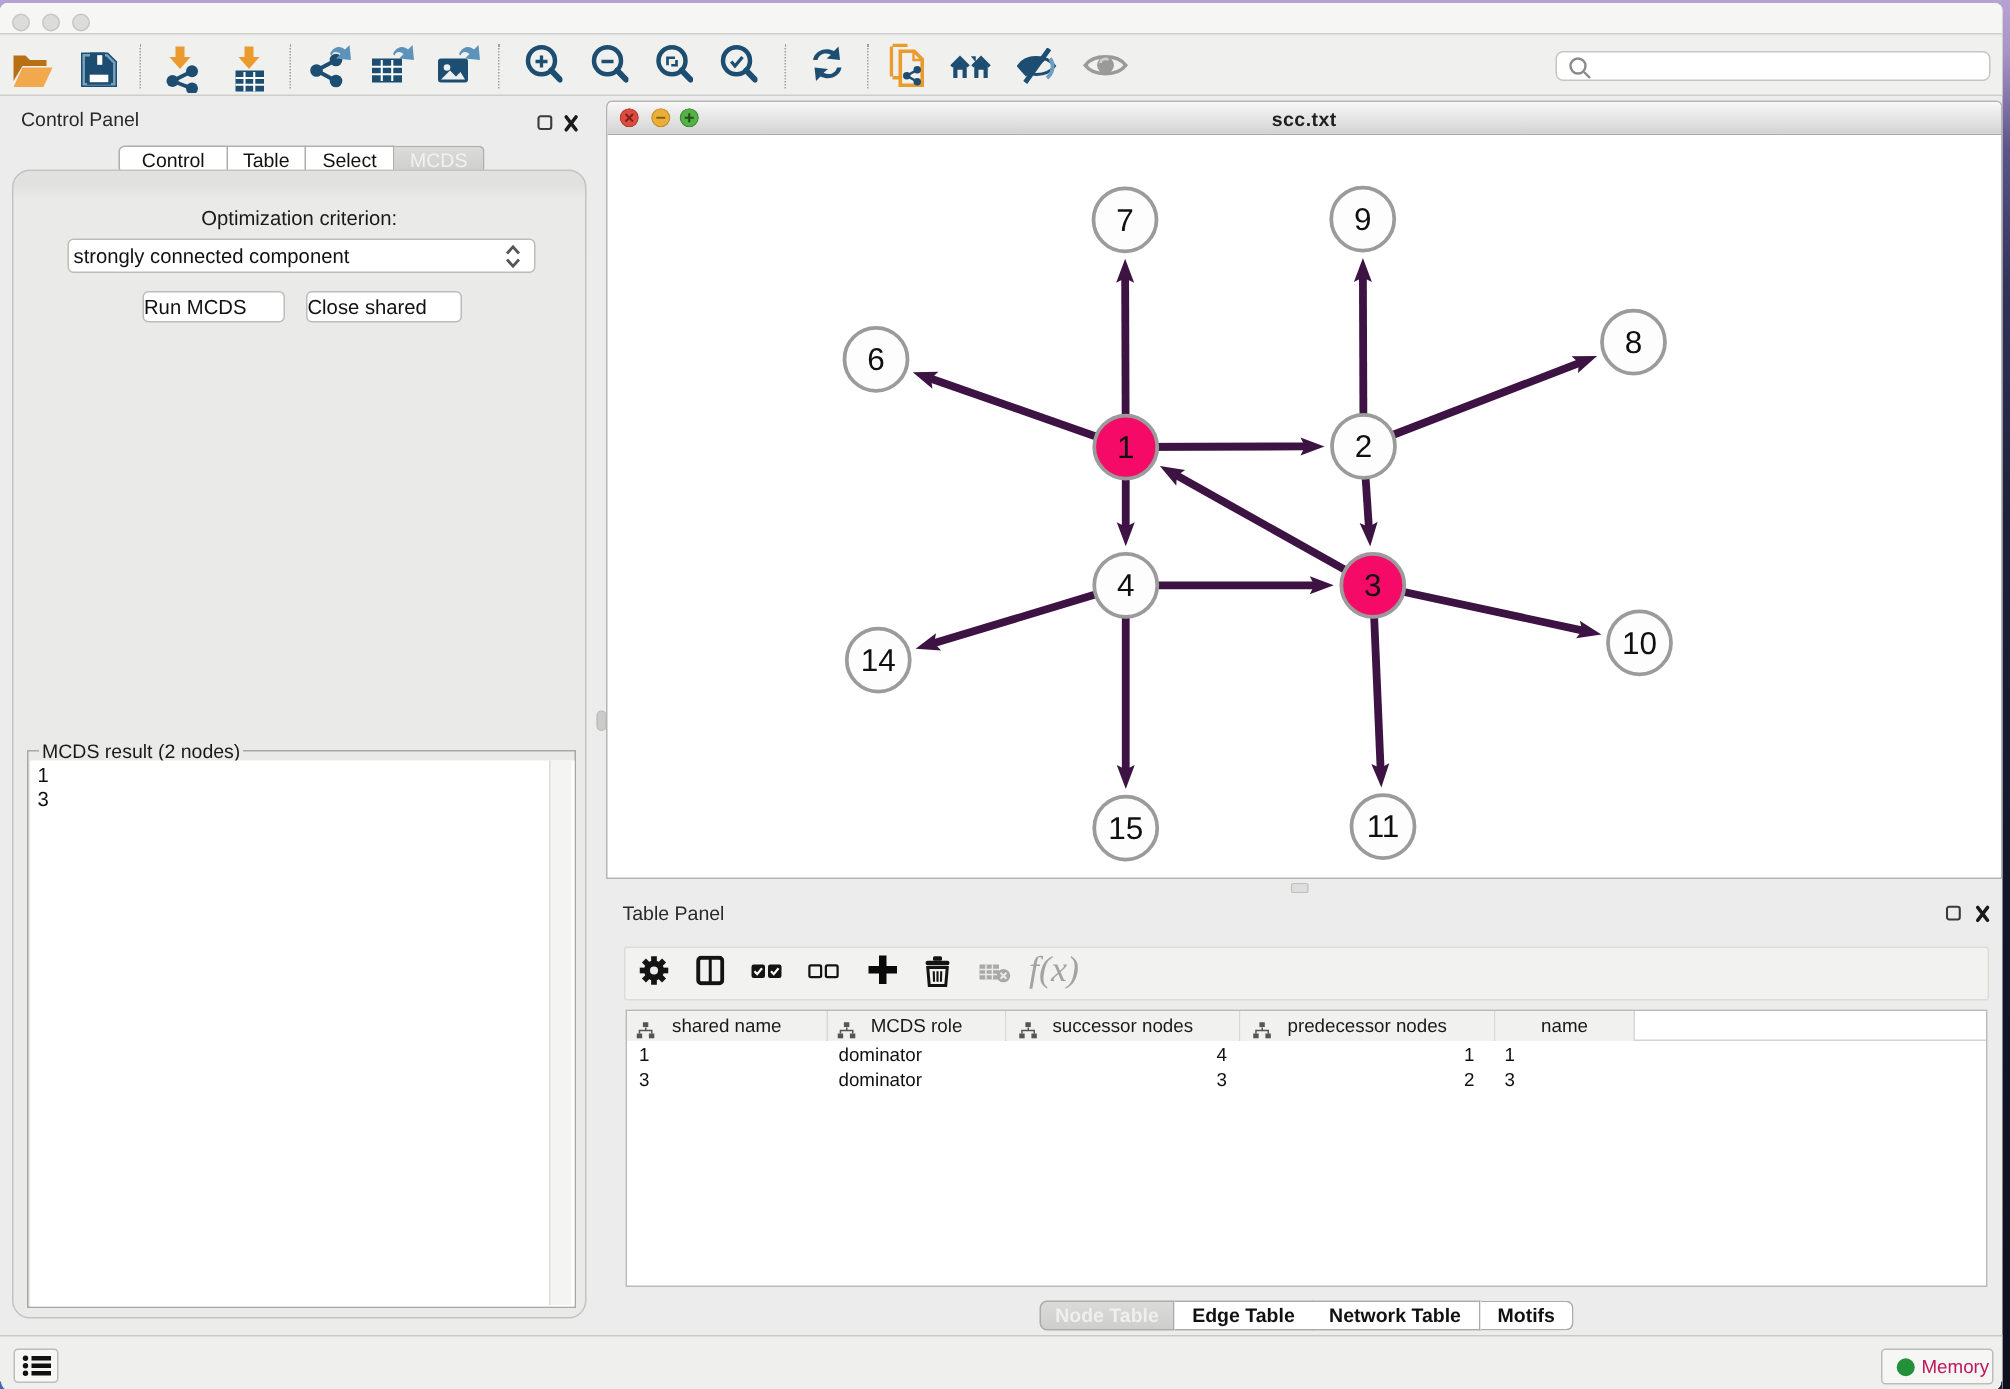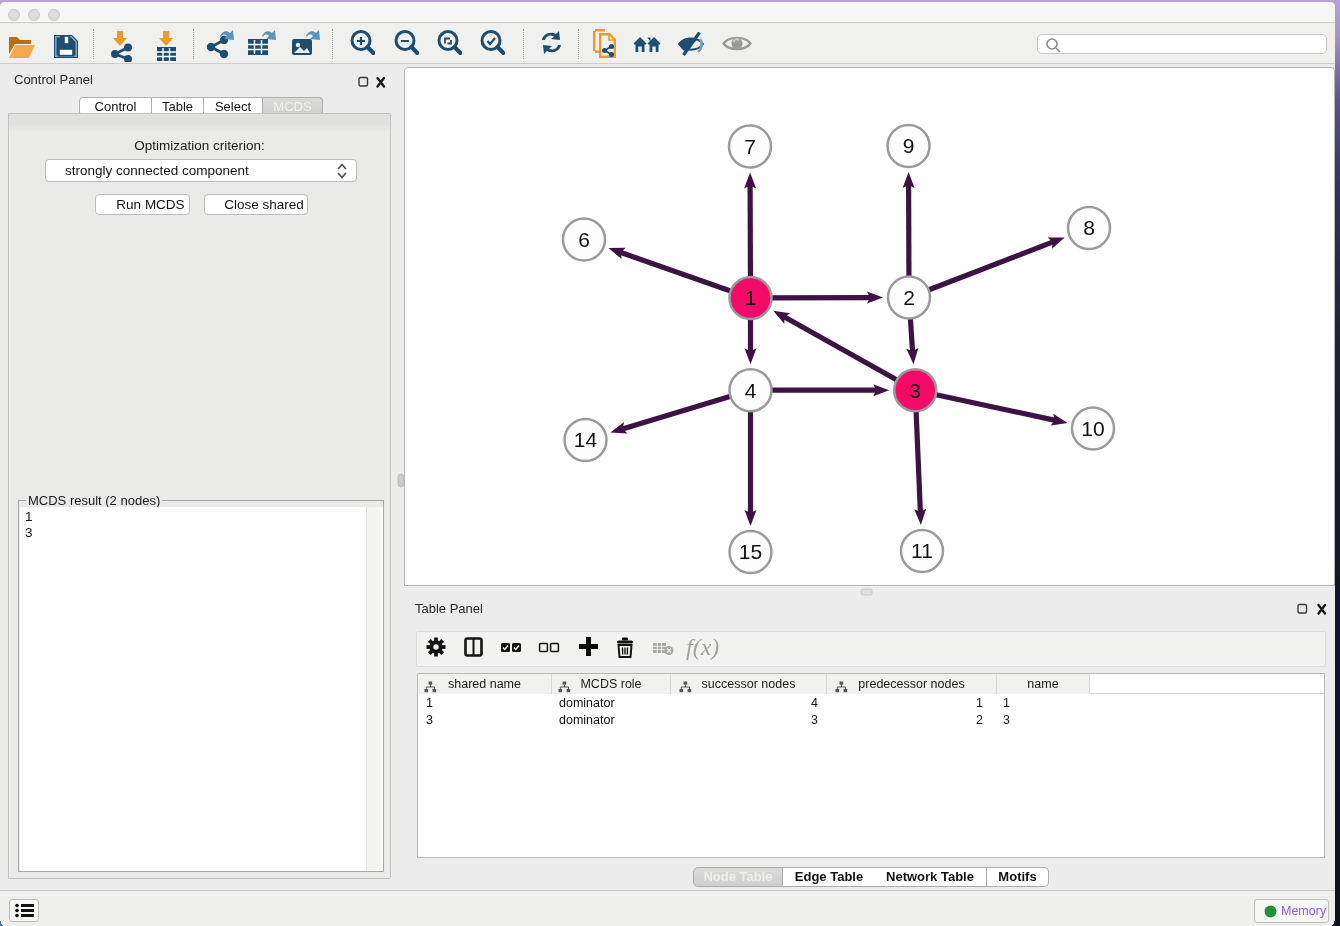--- a/index.html
+++ b/index.html
@@ -18,28 +18,28 @@
   border-bottom:1px solid #cdcdcb; }
 .sep { position:absolute; top:5px; height:30px; width:0;
   border-left:1px dotted #9f9f9f; }
 .tbi { position:absolute; top:4px; }
 #search { position:absolute; left:1037px; top:9.5px; width:290px; height:20px; background:#fff;
   border:1px solid #c6c6c5; border-radius:5px; }
 #cpanel-title { position:absolute; left:14px; top:70px; font-size:13px; color:#2a2a2a; }
 .tab { position:absolute; top:95px; height:19px; background:#fff; border:1px solid #aeaeae;
   font-size:13px; color:#111; text-align:center; line-height:17px; }
 #mcds-panel { position:absolute; left:8px; top:111px; width:383px; height:766px;
-  border:1px solid #c3c3c2; border-radius:1px;
+  border:1px solid #c3c3c2; border-radius:12px;
   background:linear-gradient(#e1e1e0 0px, #e1e1e0 10px, #eaeae9 18px); }
 #optlabel { position:absolute; left:0; top:24px; width:100%; text-align:center; font-size:13.5px; color:#1a1a1a; }
 #combo { position:absolute; left:36px; top:45px; width:312px; height:23px; background:#fff;
   border:1px solid #bcbcbc; border-radius:4px; font-size:13.5px; color:#111; line-height:21px;
-  padding-left:19px; }
+  padding-left:3px; }
 .btn { position:absolute; top:80px; height:21px; background:#fff; border:1px solid #bcbcbc;
-  border-radius:4px; font-size:13.5px; color:#111; text-align:center; line-height:19px;padding-left:16px; }
+  border-radius:4px; font-size:13.5px; color:#111; text-align:left; line-height:19px; }
 #fieldset { position:absolute; left:9px; top:386px; width:366px; height:372px;
   border:1px solid #a8a8a8; }
 #fieldlegend { position:absolute; left:7px; top:-8px; background:#eaeae9; padding:0 2px;
   font-size:13px; color:#1a1a1a; }
 #resultarea { position:absolute; left:1px; top:6px; width:363px; height:364px; background:#fff;
   font-size:13.5px; color:#111; padding:2px 0 0 5px; line-height:16px; }
 #scroll2 { position:absolute; right:2px; top:0px; width:15px; height:363px; background:#f4f4f3;
   border-left:1px solid #dcdcdb; }
 #netwin { position:absolute; left:404px; top:64.5px; width:931px; height:519px;
   border:1px solid #b5b5b4; border-radius:4px 4px 0 0; background:#fff; }
@@ -200,20 +200,35 @@
     <div class="btn" style="left:195px;width:104px">Close shared</div>
     <div id="fieldset">
       <div id="fieldlegend">MCDS result (2 nodes)</div>
       <div id="resultarea">1<br>3<div id="scroll2"></div></div>
     </div>
   </div>
   <svg class="abs" style="left:397px;top:470px" width="9" height="22">
     <rect x="1" y="2" width="6" height="13" rx="3" fill="#cbcbca" stroke="#b8b8b7" stroke-width="0.8"></rect>
   </svg>
   <div id="netwin">
+    <div id="nettitle">
+      <svg class="mdot" style="left:8px" width="13" height="13">
+          <circle cx="6.5" cy="6.5" r="6" fill="#dd4b3f" stroke="#b23b31" stroke-width="0.8"></circle>
+          <path d="M4 4 L9 9 M9 4 L4 9" stroke="#7c2018" stroke-width="1.3"></path>
+        </svg>
+      <svg class="mdot" style="left:28.5px" width="13" height="13">
+          <circle cx="6.5" cy="6.5" r="6" fill="#e9af37" stroke="#c08c2c" stroke-width="0.8"></circle>
+          <path d="M3.5 6.5 L9.5 6.5" stroke="#8a5e13" stroke-width="1.4"></path>
+        </svg>
+      <svg class="mdot" style="left:48px" width="13" height="13">
+          <circle cx="6.5" cy="6.5" r="6" fill="#56b148" stroke="#3f8c34" stroke-width="0.8"></circle>
+          <path d="M3.5 6.5 L9.5 6.5 M6.5 3.5 L6.5 9.5" stroke="#1d5213" stroke-width="1.4"></path>
+        </svg>
+      <div id="scclabel">scc.txt</div>
+    </div>
     <svg style="position:absolute;left:0px;top:23px" width="929" height="495" font-family="Liberation Sans, sans-serif">
 <line x1="345.5" y1="207.0" x2="345.1" y2="94.0" stroke="#3d1343" stroke-width="5.2"></line>
 <path d="M345.1 81.5 L351.1 97.5 L345.1 94.5 L339.1 97.5 Z" fill="#3d1343"></path>
 <line x1="345.5" y1="207.0" x2="215.3" y2="161.3" stroke="#3d1343" stroke-width="5.2"></line>
 <path d="M203.5 157.1 L220.6 156.8 L215.8 161.4 L216.6 168.1 Z" fill="#3d1343"></path>
 <line x1="345.5" y1="207.0" x2="465.5" y2="206.6" stroke="#3d1343" stroke-width="5.2"></line>
 <path d="M478.0 206.6 L462.0 212.6 L465.0 206.6 L462.0 200.6 Z" fill="#3d1343"></path>
 <line x1="345.5" y1="207.0" x2="345.5" y2="260.7" stroke="#3d1343" stroke-width="5.2"></line>
 <path d="M345.5 273.2 L339.5 257.2 L345.5 260.2 L351.5 257.2 Z" fill="#3d1343"></path>
 <line x1="504.0" y1="206.5" x2="503.6" y2="93.5" stroke="#3d1343" stroke-width="5.2"></line>
@@ -363,21 +378,21 @@
     <div class="sbtn" style="left:9px;top:8px;width:30px;height:23px">
       <svg width="22" height="17" style="position:absolute;left:4px;top:2px">
         <circle cx="3" cy="3.5" r="1.8" fill="#111"></circle>
           <rect x="7" y="2" width="13" height="3" fill="#111"></rect>
         <circle cx="3" cy="8.5" r="1.8" fill="#111"></circle>
           <rect x="7" y="7" width="13" height="3" fill="#111"></rect>
         <circle cx="3" cy="13.5" r="1.8" fill="#111"></circle>
           <rect x="7" y="12" width="13" height="3" fill="#111"></rect>
       </svg>
     </div>
-    <div class="sbtn" style="left:1254px;top:8px;width:75px;height:24px;font-size:12.5px;color:#8b5cf6;
+    <div class="sbtn" style="left:1254px;top:8px;width:75px;height:24px;font-size:12.5px;color:#be185d;
       text-align:left;padding-left:26px;line-height:22px">Memory
       <svg width="13" height="13" style="position:absolute;left:9px;top:5px">
           <circle cx="6.5" cy="6.5" r="6" fill="#23913a"></circle>
         </svg>
     </div>
   </div>
   <div class="abs" style="left:0;top:919px;width:7px;height:7px;background:radial-gradient(circle at 7px 0px, transparent 6px, #3f6cb4 6.5px)"></div>
   <div class="abs" style="left:1328px;top:919px;width:7px;height:7px;background:radial-gradient(circle at 0px 0px, transparent 6px, #1d2340 6.5px)"></div>
 </div>
 

